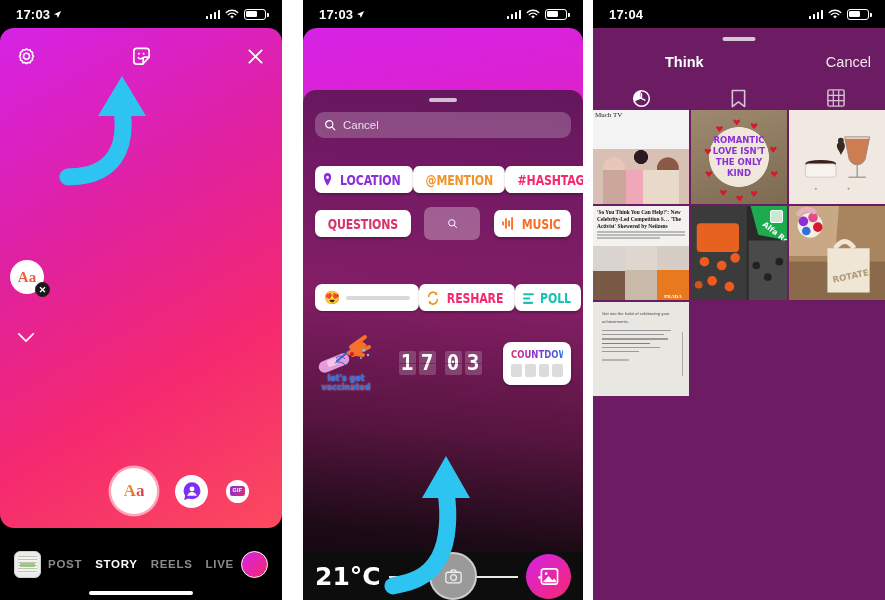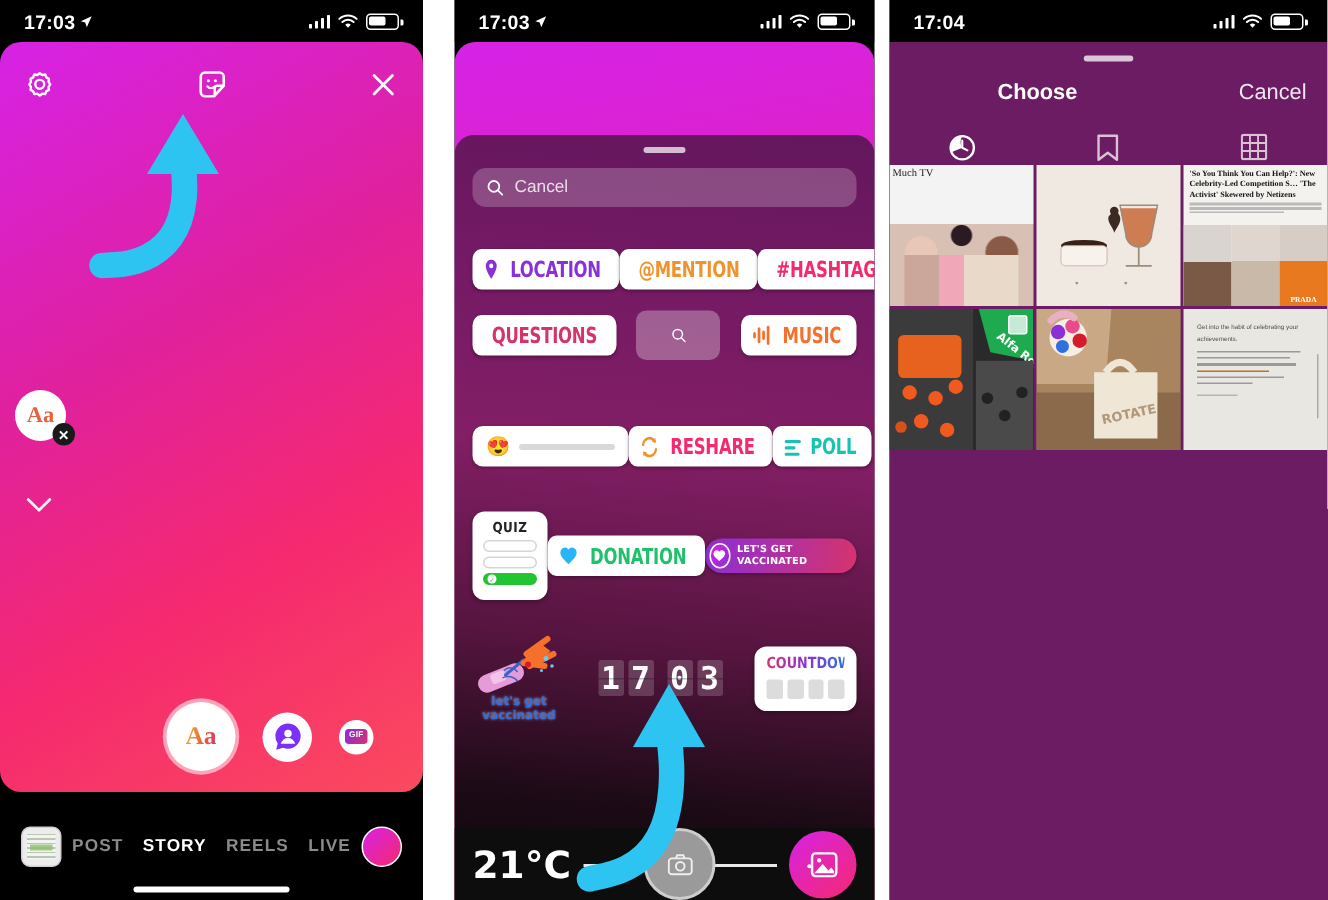--- a/index.html
+++ b/index.html
@@ -533,44 +533,20 @@
             <div class="stkr c-poll">
               <svg width="11" height="10" viewBox="0 0 12 11">
                 <rect x="0" y="1" width="12" height="1.9" rx="1" fill="#17c3b2"></rect>
                 <rect x="0" y="5" width="8" height="1.9" rx="1" fill="#17c3b2"></rect>
                 <rect x="0" y="9" width="11" height="1.9" rx="1" fill="#17c3b2"></rect>
               </svg>
               <span class="lbl">POLL</span>
             </div>
           </div>
 
-          <div class="srow r4">
-            <div class="quiz-stkr">
-              <div class="quiz-title">QUIZ</div>
-              <div class="quiz-opt"></div>
-              <div class="quiz-opt"></div>
-              <div class="quiz-opt correct">
-                <span class="quiz-check">✓</span>
-              </div>
-            </div>
-            <div class="stkr c-donation">
-              <svg width="12" height="11" viewBox="0 0 14 13">
-                <path d="M7 12.2C3 9 0.6 6.9 0.6 4.4A3.6 3.6 0 0 1 7 2.4a3.6 3.6 0 0 1 6.4 2c0 2.5-2.4 4.6-6.4 7.8Z" fill="#29b6f6"></path>
-              </svg>
-              <span class="lbl">DONATION</span>
-            </div>
-            <div class="vax-stkr">
-              <div class="vax-heart">
-                <svg width="9" height="9" viewBox="0 0 12 12">
-                    <path d="M6 10.6C2.6 8 .8 6.2.8 4.3A2.9 2.9 0 0 1 6 2.4a2.9 2.9 0 0 1 5.2 1.9c0 1.9-1.8 3.7-5.2 6.3Z" fill="#fff"></path>
-                  </svg>
-              </div>
-              <div class="vax-txt">LET'S GET VACCINATED</div>
-            </div>
-          </div>
 
           <div class="srow r5">
             <div class="vax-illus">
               <svg width="62" height="46" viewBox="0 0 62 46">
                 <rect x="3" y="24" width="32" height="12" rx="6" fill="#e69ad8" transform="rotate(-22 19 30)"></rect>
                 <rect x="12" y="26" width="10" height="7" rx="2" fill="#f3c4e9" transform="rotate(-22 17 29)"></rect>
                 <path d="M22 28 L34 18" stroke="#3a63c8" stroke-width="2" stroke-linecap="round"></path>
                 <path d="M21 25c3-3 7-2 9 1M20 30c3-2 8-1 10 2" stroke="#3a63c8" stroke-width="1" fill="none"></path>
                 <path d="M34 18 L44 6 L52 12 L42 22 Z" fill="#f5702a"></path>
                 <path d="M36 14 L50 4 M38 22 L54 14 M34 20 L48 22" stroke="#f5702a" stroke-width="4" stroke-linecap="round"></path>
@@ -655,21 +631,21 @@
         <div class="batt">
             <span></span>
           </div>
       </div>
     </div>
 
     <div class="p3-bg">
       <div class="p3-header">
         <div class="p3-grab"></div>
         <div class="p3-actions">
-          <div class="p3-choose">Choose</div>
+          <div class="p3-choose">Think</div>
           <div class="p3-cancel">Cancel</div>
         </div>
         <div class="p3-tabs">
           <div class="p3-tab">
             <svg width="19" height="19" viewBox="0 0 22 22">
               <circle cx="11" cy="11" r="9" fill="none" stroke="#fff" stroke-width="1.8"></circle>
               <path d="M11 11 A9 9 0 0 1 11 2 A9 9 0 0 0 2.6 14.5 Z" fill="#fff"></path>
               <path d="M11 11 L11 5.5 M11 11 L15 13" stroke="#fff" stroke-width="1.6" stroke-linecap="round"></path>
             </svg>
           </div>
@@ -686,20 +662,35 @@
           </div>
         </div>
       </div>
 
       <div class="photo-grid">
 
         <div class="cell art-muchtv">
           <div class="cap-txt">Much TV</div>
         </div>
 
+        <div class="cell art-cake">
+          <div class="cake-hearts">
+            <i style="left:44%;top:9%"></i>
+              <i style="left:62%;top:13%"></i>
+              <i style="left:26%;top:16%"></i>
+            <i style="left:14%;top:40%"></i>
+              <i style="left:82%;top:38%"></i>
+              <i style="left:15%;top:64%"></i>
+            <i style="left:83%;top:64%"></i>
+              <i style="left:30%;top:84%"></i>
+              <i style="left:62%;top:85%"></i>
+            <i style="left:47%;top:90%"></i>
+          </div>
+          <div class="cake-txt">ROMANTIC LOVE ISN'T THE ONLY KIND</div>
+        </div>
 
         <div class="cell art-wine">
           <svg width="100%" height="100%" viewBox="0 0 100 98">
             <ellipse cx="33" cy="56" rx="16" ry="4" fill="#3a2118"></ellipse>
             <rect x="17" y="56" width="32" height="14" rx="3" fill="#f7f2ec" stroke="#caa" stroke-width=".6"></rect>
             <path d="M58 30 h26 l-4 18a9 9 0 0 1-18 0Z" fill="#c86a3a" opacity=".85"></path>
             <path d="M58 28 h26 l-4 20a9 9 0 0 1-18 0Z" fill="none" stroke="#9a8b7a" stroke-width="1"></path>
             <path d="M71 57 v13" stroke="#9a8b7a" stroke-width="1.2"></path>
             <path d="M62 70 h18" stroke="#9a8b7a" stroke-width="1.2"></path>
             <path d="M50 36c3-5 7-4 8 0 1 4-2 7-4 11-1-4-5-7-4-11Z" fill="#3a2a22"></path>

